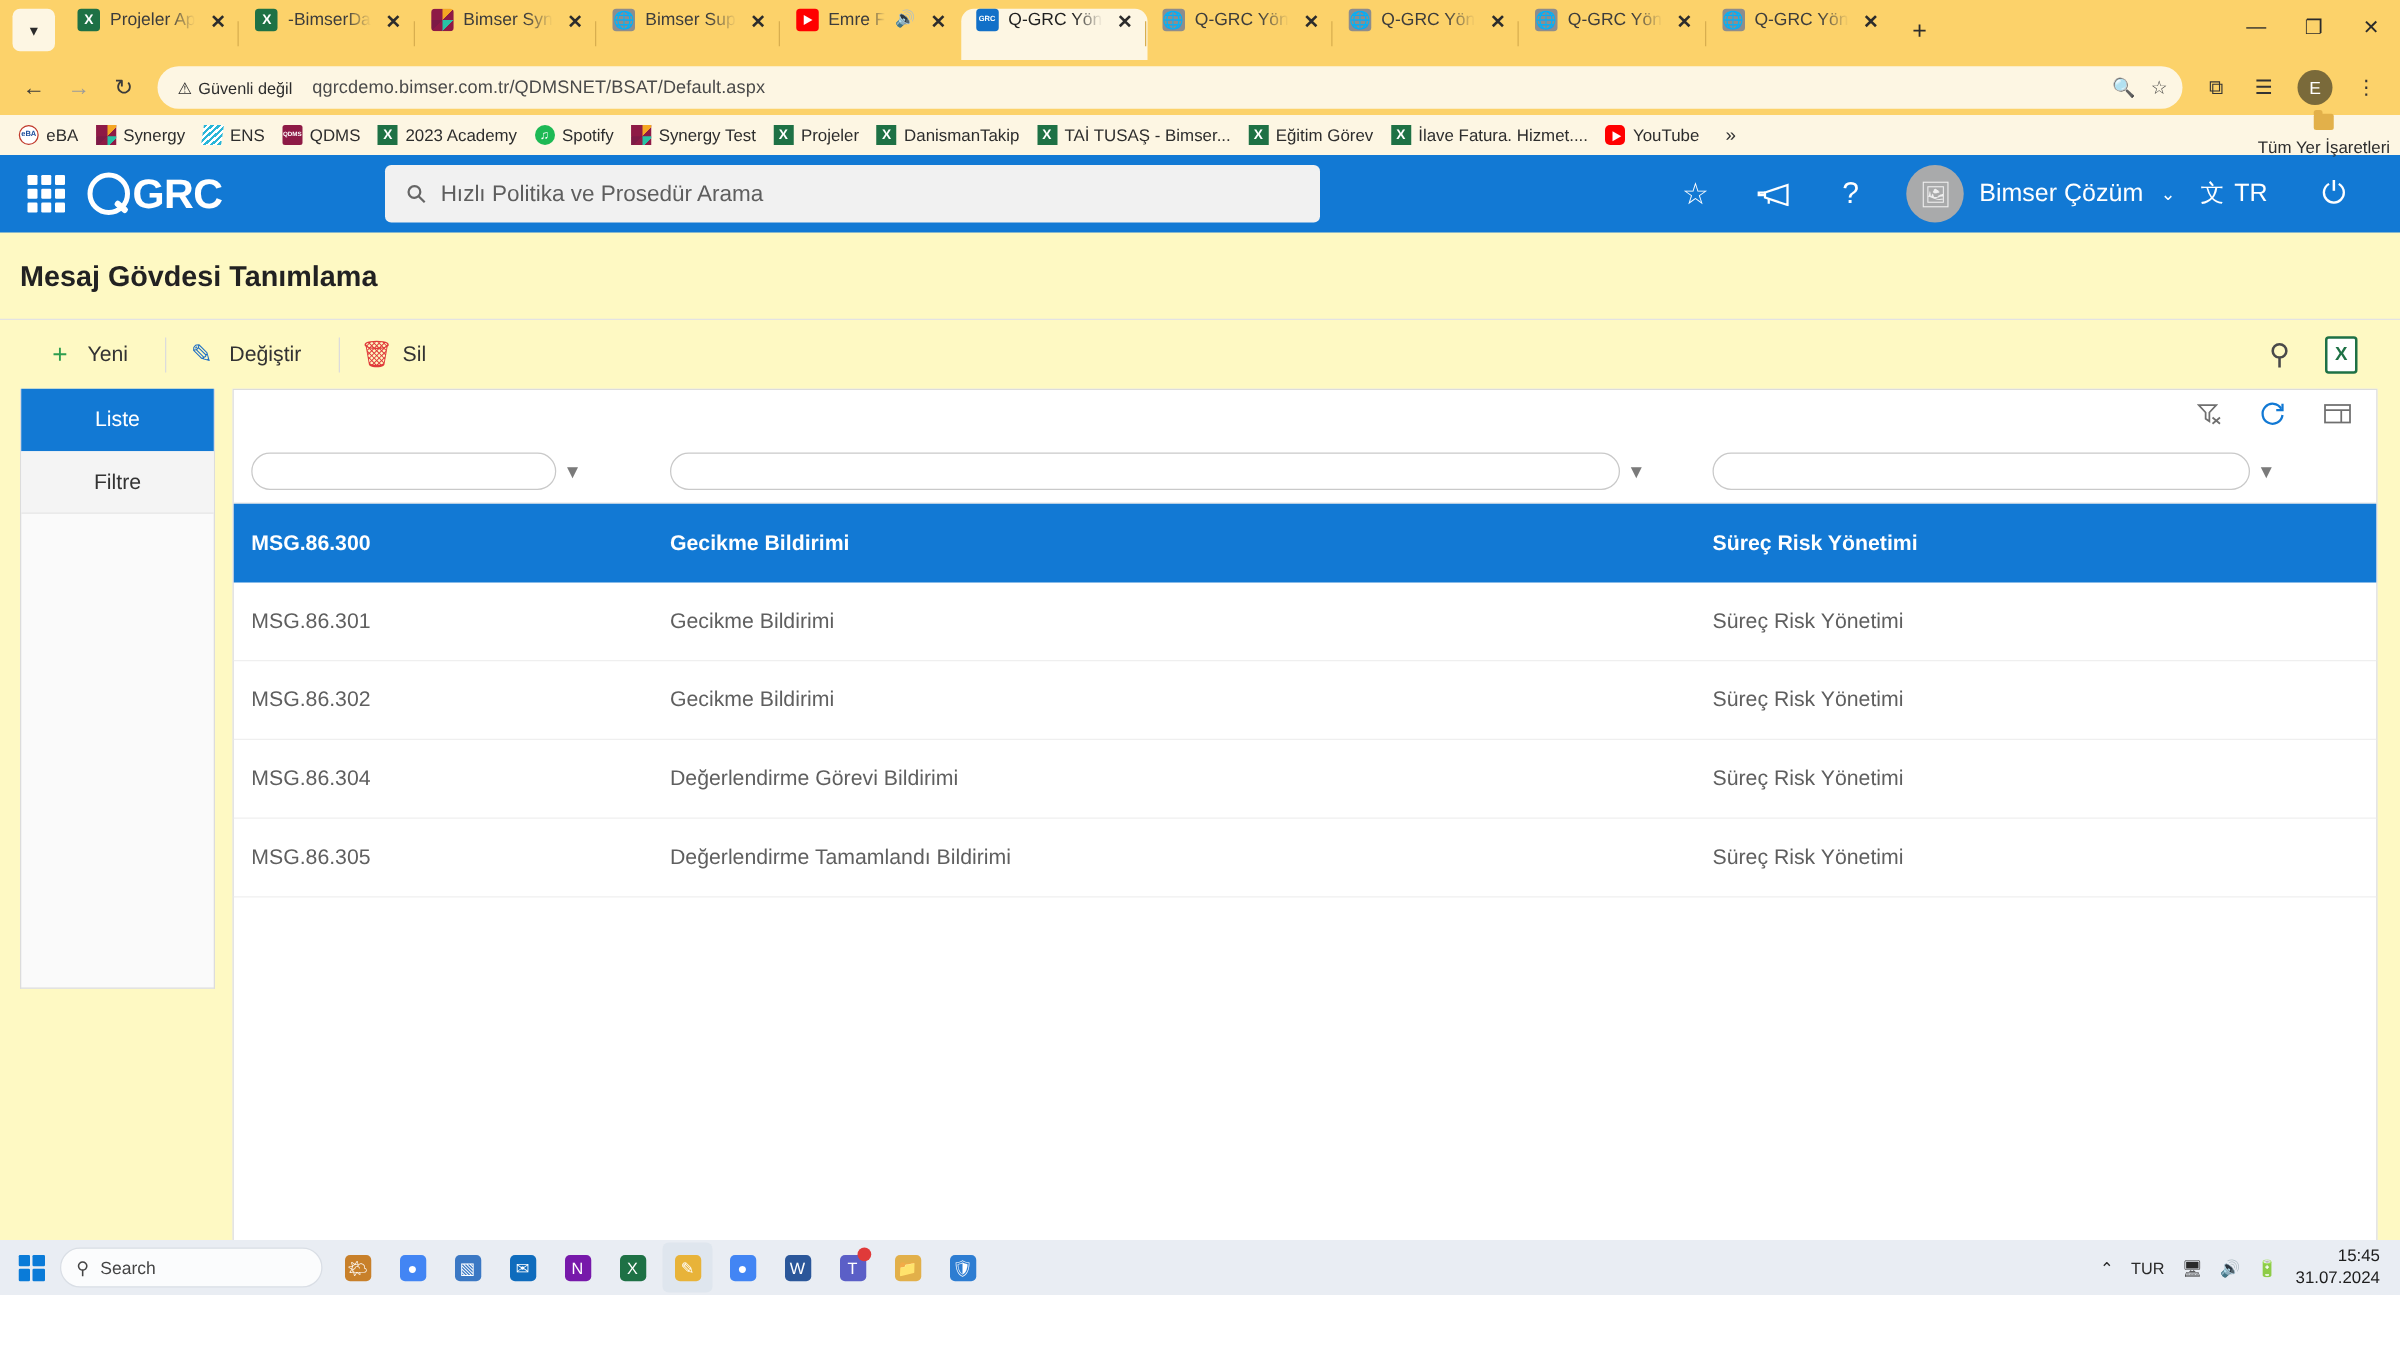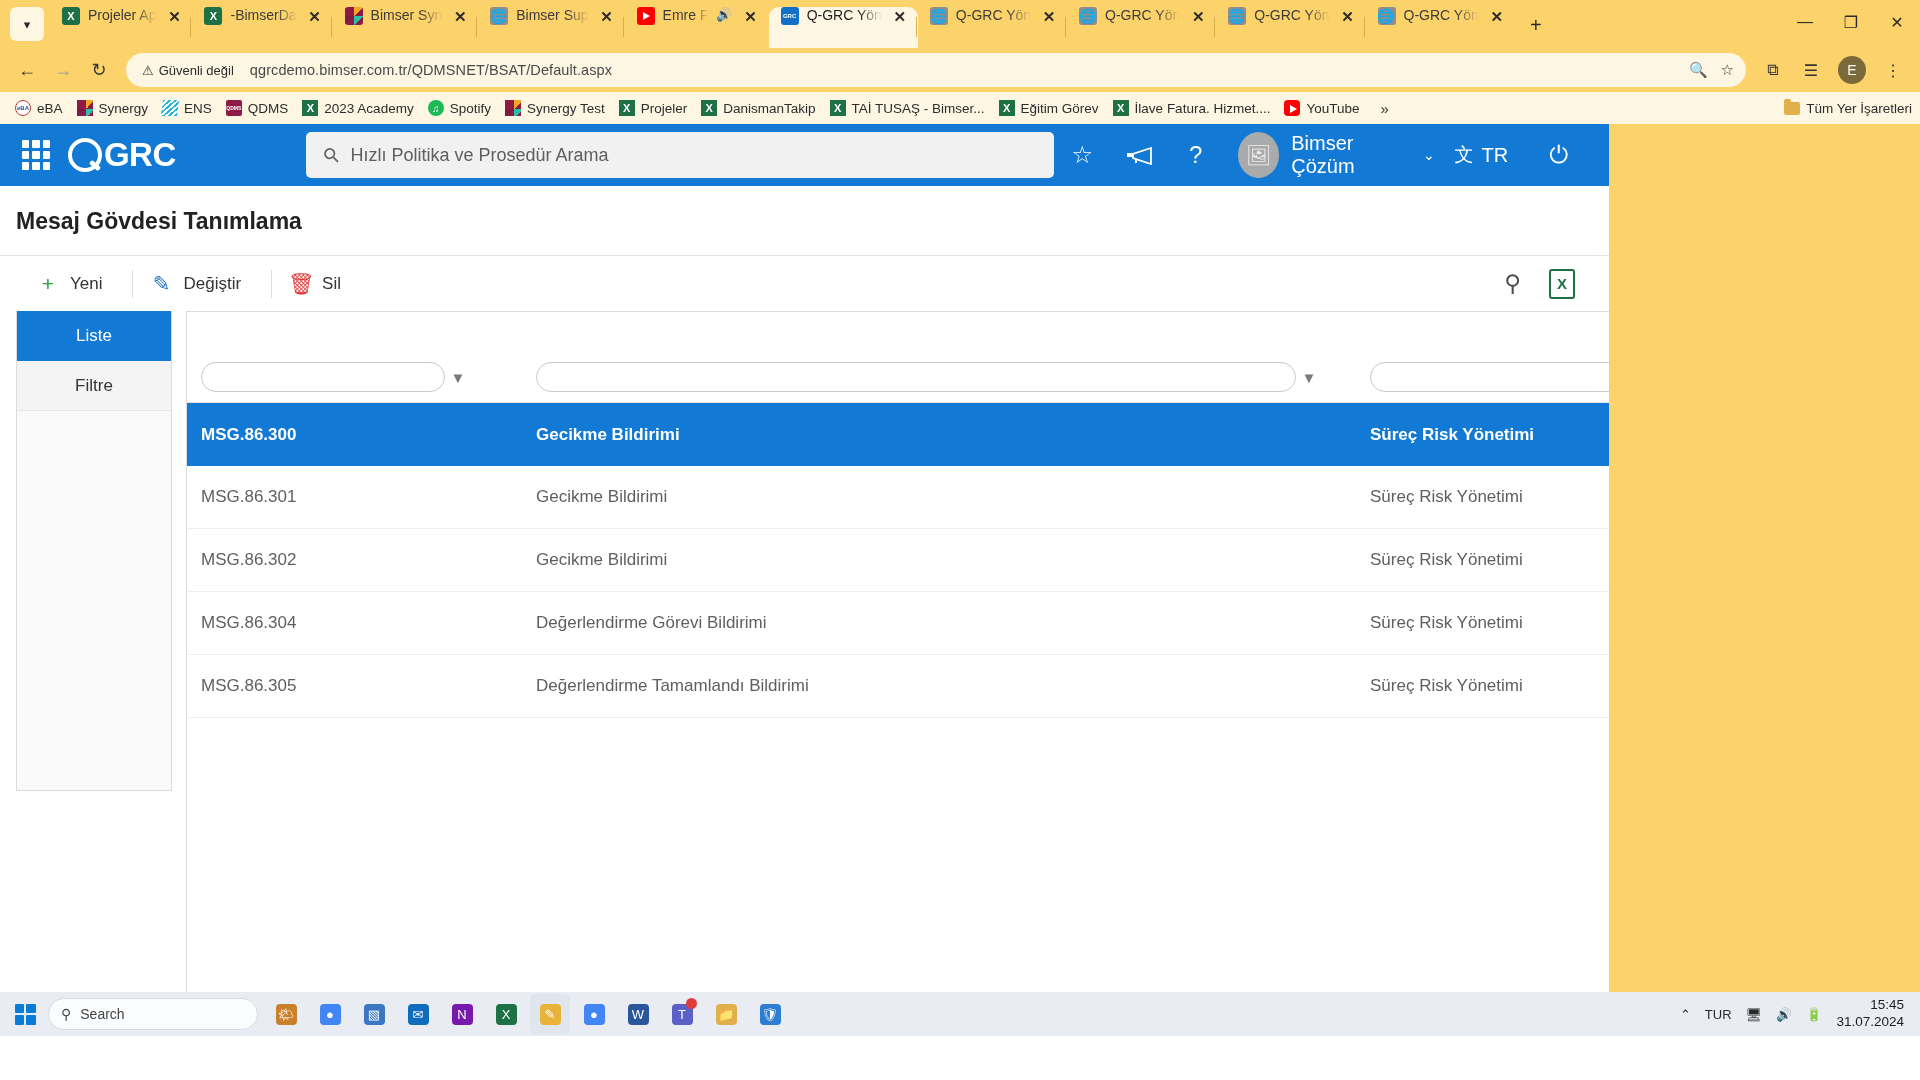--- a/index.html
+++ b/index.html
@@ -91,33 +91,33 @@
     display:flex;align-items:center;justify-content:center; font-size: 14px; margin: 0 6px; }
 
   
   .bookmarks { height: 32px; background: #fdf6e3; display: flex; align-items: center;
     padding: 0 8px; gap: 2px; position: relative; }
   .bm { display: flex; align-items: center; gap: 6px; padding: 4px 7px; border-radius: 4px;
     font-size: 13.5px; color: #2d2d2d; white-space: nowrap; }
   .bm .bmico { width: 16px; height: 16px; flex: 0 0 16px; }
   .bm-overflow { margin-left: 4px; font-size: 15px; color: #333; padding: 0 8px; }
   .bm-allmarks { position: absolute; right: 8px; display: flex; align-items: center; gap: 6px;
-    font-size: 13.5px; color: #2d2d2d; }
+    font-size: 13.5px; color: #2d2d2d; flex-direction: column; }
   .folder-ico { width: 16px; height: 13px; background: #e2b04a; border-radius: 2px 2px 2px 2px; position: relative; }
   .folder-ico::before { content:""; position:absolute; top:-3px; left:0; width:7px; height:4px; background:#e2b04a; border-radius:2px 2px 0 0; }
   .fav-ebA { border-radius:50%; border:1.6px solid #c0392b; position:relative; background:#fff; }
   .fav-ebA::after{content:"eBA";position:absolute;inset:0;font-size:6px;color:#1f4e9c;font-weight:700;display:flex;align-items:center;justify-content:center;}
   .fav-ens { background: repeating-linear-gradient(135deg,#29b6d8 0 2px,#ffffff 2px 4px); transform: skewX(-8deg); }
   .fav-qdms { background:#8e1a46; position:relative; border-radius:2px; }
   .fav-qdms::after{content:"QDMS";position:absolute;inset:0;font-size:5px;color:#fff;font-weight:700;display:flex;align-items:center;justify-content:center;}
   .fav-spotify { background:#1db954; border-radius:50%; position:relative; }
   .fav-spotify::after{content:"\266B";position:absolute;inset:0;color:#fff;font-size:10px;display:flex;align-items:center;justify-content:center;}
 
   
-  .app { width: 1609px; height: calc(1036px - 48px - 44px - 32px); background: #ffffff; overflow: hidden; }
+  .app { width: 1920px; height: calc(1036px - 48px - 44px - 32px); background: #fef9c3; overflow: hidden; }
   .appheader { height: 62px; background: #1279d4; display: flex; align-items: center; padding: 0 22px; gap: 0; }
   .grid-ico { width: 30px; height: 30px; display: grid; grid-template-columns: repeat(3,1fr); gap: 3px;
     margin-right: 18px; }
   .grid-ico i { background: #fff; border-radius: 1px; display:block; }
   .logo { display: flex; align-items: center; gap: 0; margin-right: 40px; }
   .logo-q { width: 34px; height: 34px; border-radius: 50%; border: 4px solid #fff; position: relative; }
   .logo-q::after { content:""; position:absolute; right:-3px; bottom:0px; width:12px; height:5px; background:#fff; transform: rotate(40deg); border-radius:2px;}
   .logo-text { color: #fff; font-size: 33px; font-weight: 700; letter-spacing: -0.5px; margin-left: 2px; }
   .searchbox { flex: 0 0 748px; height: 46px; background: #f1f1f1; border-radius: 5px;
     display: flex; align-items: center; gap: 12px; padding: 0 18px; margin-left: 90px; }

